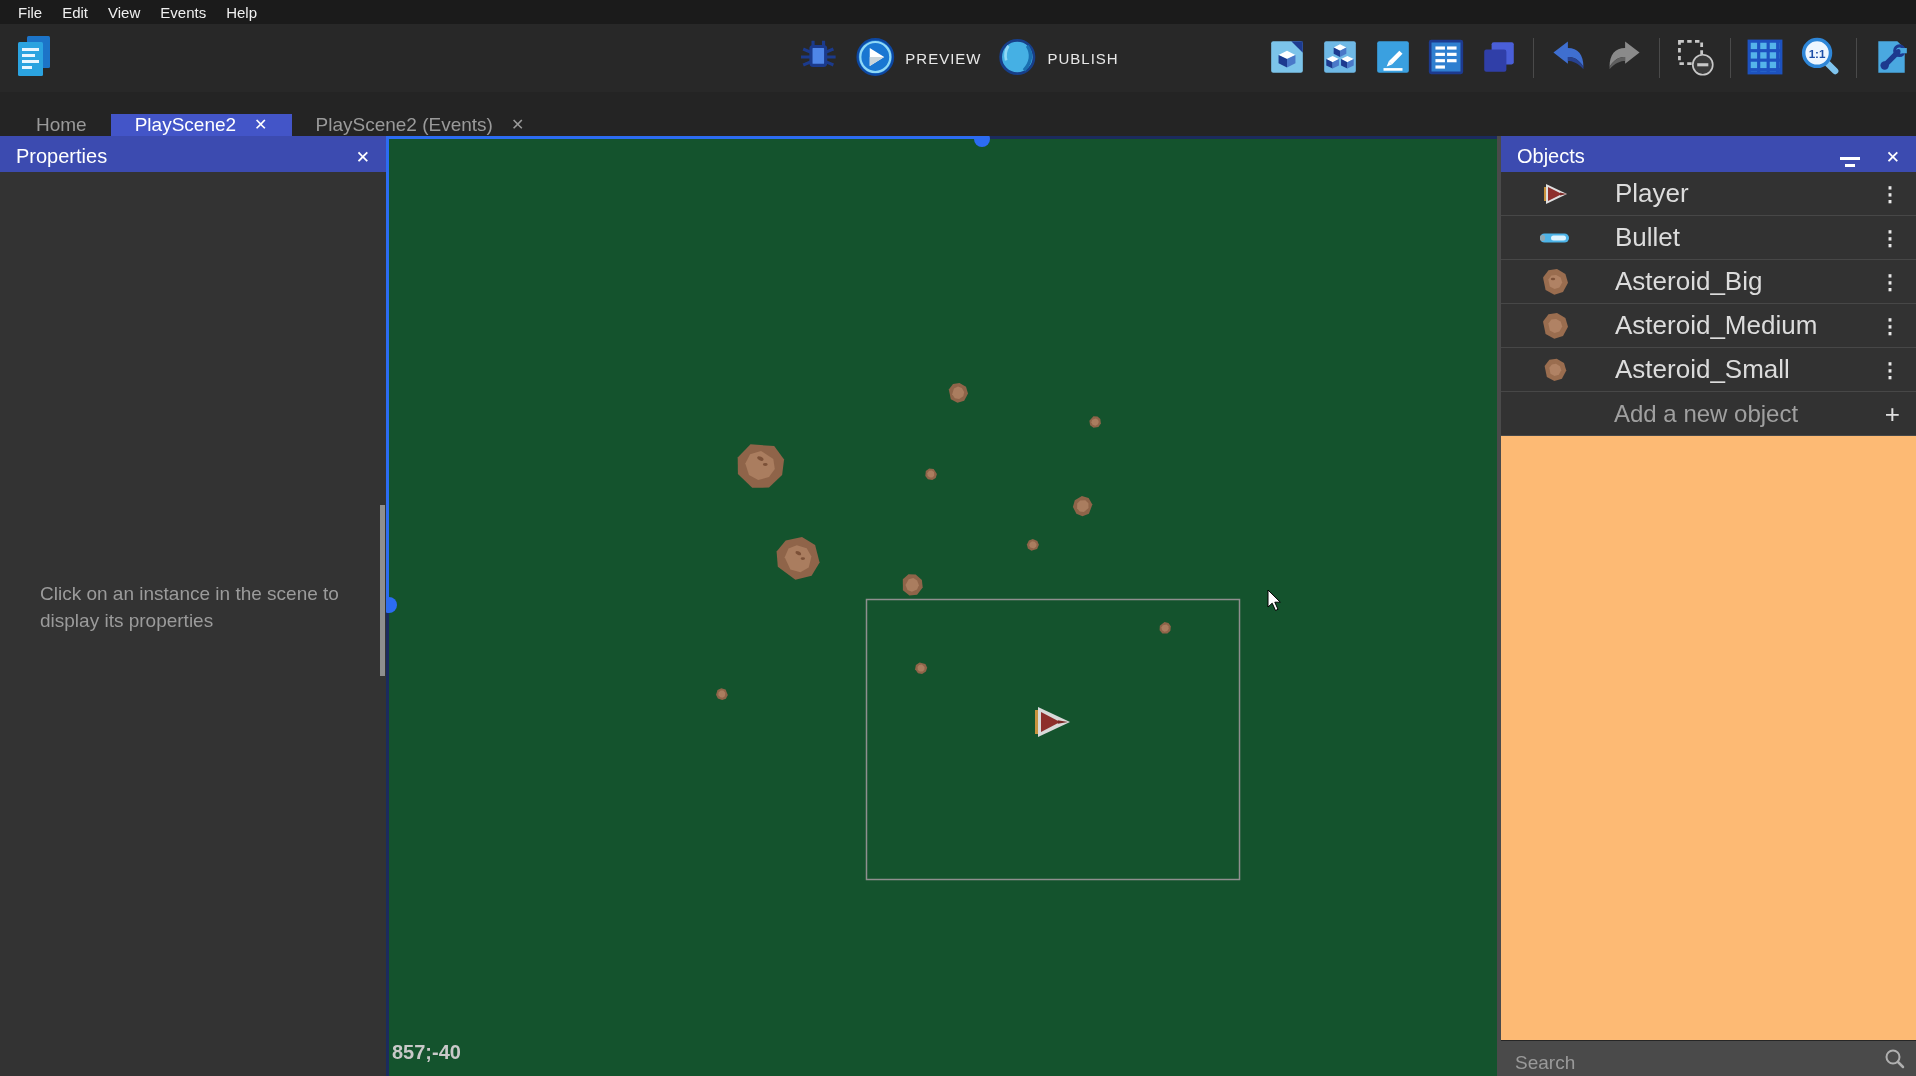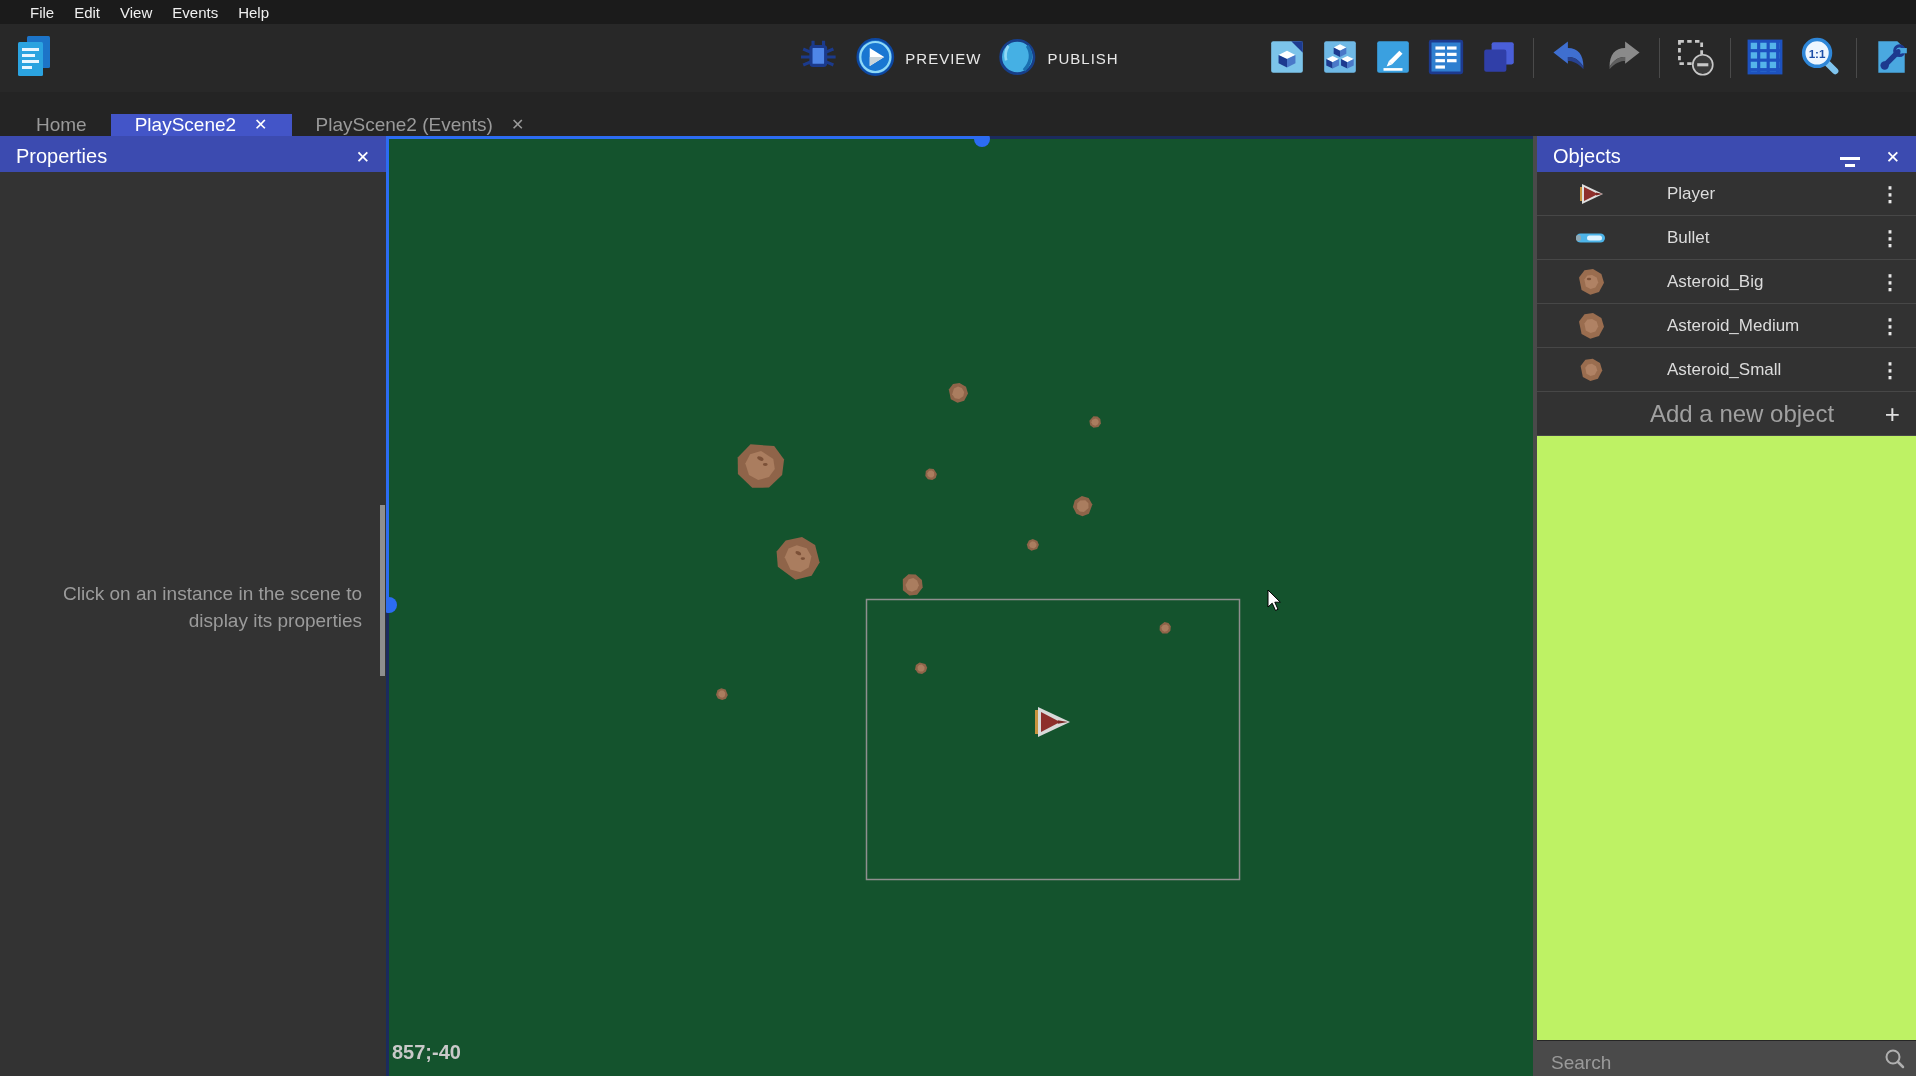--- a/index.html
+++ b/index.html
@@ -1,20 +1,20 @@
 <!DOCTYPE html>
 <html><head>
 <meta charset="utf-8">
 <style>
   * { margin:0; padding:0; box-sizing:border-box; }
   html,body { width:1916px; height:1076px; overflow:hidden; background:#1b1b1b;
               font-family:"Liberation Sans","DejaVu Sans",sans-serif; }
 
   
-  .menubar { height:24px; background:#1b1b1b; display:flex; align-items:center; padding-left:20px; }
+  .menubar { height:24px; background:#1b1b1b; display:flex; align-items:center; padding-left:8px; }
   .menubar .menu-item { color:#f0f0f0; font-size:15px; padding:2px 10px; cursor:default; }
 
   
   .toolbar { height:68px; background:#282828; position:relative; display:flex; align-items:center; }
   .toolbar .logo-wrap { position:absolute; left:14px; top:10px; }
   .toolbar .center-group { position:absolute; left:50%; top:0; height:100%; transform:translateX(-50%);
                            display:flex; align-items:center; gap:16px; }
   .tool-btn { display:flex; align-items:center; gap:10px; background:none; border:none; cursor:pointer; }
   .tool-btn .tb-label { color:#e8e8e8; font-size:15px; letter-spacing:1px; }
   .toolbar .right-group { position:absolute; right:6px; top:0; height:100%;
@@ -30,38 +30,38 @@
 
   
   .content { display:flex; height:940px; }
 
   
   .props-panel { width:386px; background:#333333; position:relative; flex:none; }
   .panel-header { height:36px; background:#3c4bb0; color:#ffffff; display:flex; align-items:flex-end;
                   padding:4px 16px; font-size:20px; }
   .panel-header .spacer { flex:1; }
   .panel-header .hdr-icon { color:#ffffff; font-size:17px; background:none; border:none; cursor:pointer; }
-  .props-empty { position:absolute; top:445px; left:0; width:100%; padding:0 24px; text-align:right;
+  .props-empty { position:absolute; top:445px; left:0; width:100%; padding:0 40px; text-align:left;
                  color:#9b9b9b; font-size:19px; line-height:1.4; }
   .props-scrollbar { position:absolute; right:1px; top:369px; width:5px; height:171px; background:#8f8f8f; }
 
   
   .scene-canvas { flex:1; background:#14532d; position:relative; overflow:hidden; }
   .scene-canvas svg { position:absolute; left:0; top:0; }
   .coords-label { position:absolute; left:6px; bottom:12px; color:#c9c9c9; font-size:20px; font-weight:bold; }
 
   .panel-divider { width:4px; background:#4a4a4a; flex:none; }
 
   
-  .objects-panel { width:379px; background:#bef264; position:relative; flex:none; display:flex; flex-direction:column;border-radius:30px; }
+  .objects-panel { width:415px; background:#fdba74; position:relative; flex:none; display:flex; flex-direction:column;border-radius:30px; }
   .obj-rows { background:#323232; }
   .obj-row { height:44px; display:flex; align-items:center; padding:0 16px 0 38px;
              border-bottom:1px solid #474747; cursor:pointer; }
   .obj-icon { width:32px; height:32px; flex:none; display:flex; align-items:center; justify-content:center; }
-  .obj-label { color:#dcdcdc; font-size:17px; margin-left:60px; flex:1; }
+  .obj-label { color:#dcdcdc; font-size:26px; margin-left:44px; flex:1; }
   .kebab { color:#e8e8e8; font-size:20px; letter-spacing:0; background:none; border:none; cursor:pointer;
            font-weight:bold; line-height:1; }
   .add-row { height:44px; display:flex; align-items:center; padding:0 16px 0 38px; border-bottom:1px solid #474747;
              cursor:pointer; background:#323232; }
   .add-label { color:#a0a0a0; font-size:24px; margin-left:75px; flex:1; }
   .plus-icon { color:#e0e0e0; font-size:26px; font-weight:300; background:none; border:none; cursor:pointer; line-height:1; }
   .obj-fill { flex:1; }
   .search-wrap { height:36px; background:#4a4a4a; position:relative; border-top:1px solid #262626; }
   .search-wrap input { width:100%; height:100%; background:transparent; border:none; outline:none;
                        color:#d8d8d8; font-size:19px; padding:8px 40px 0 14px;

